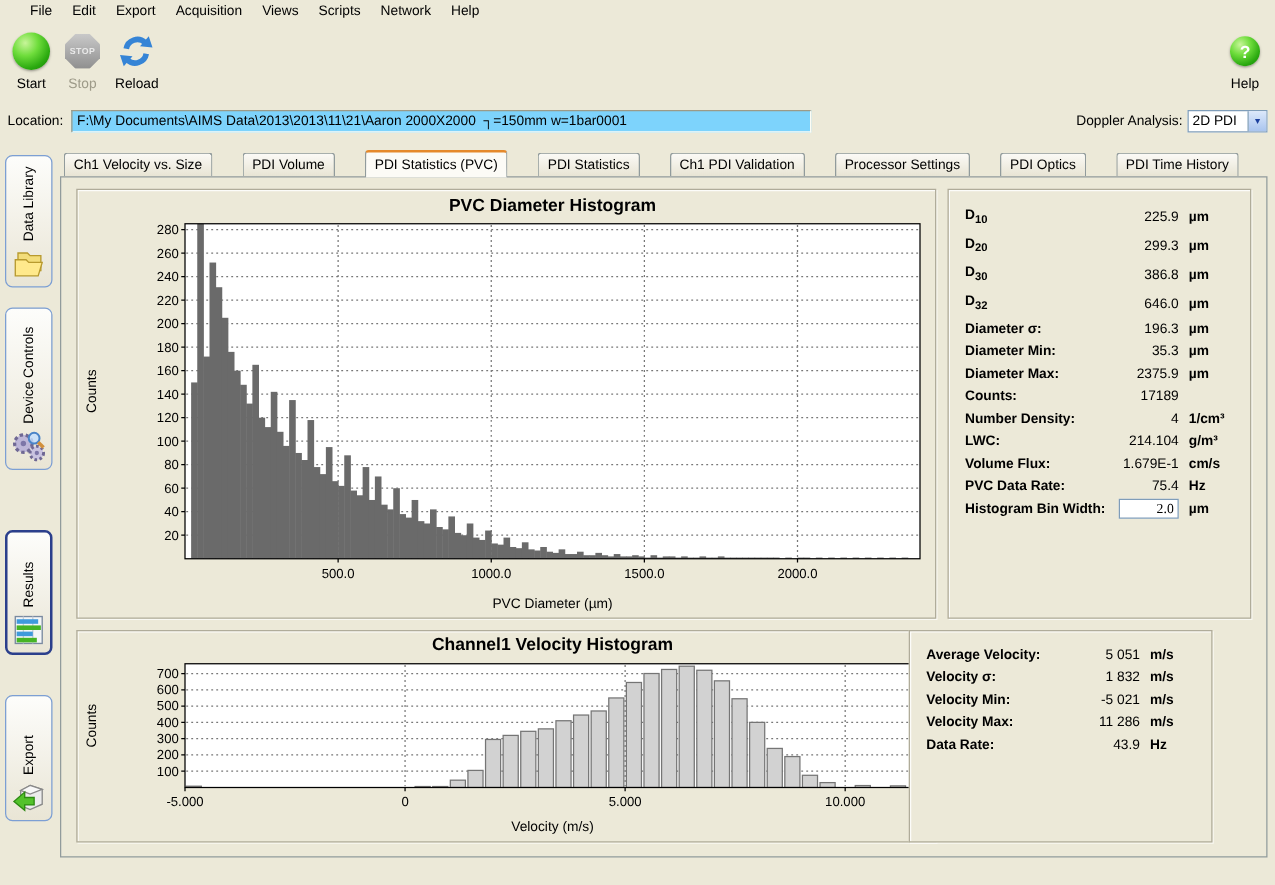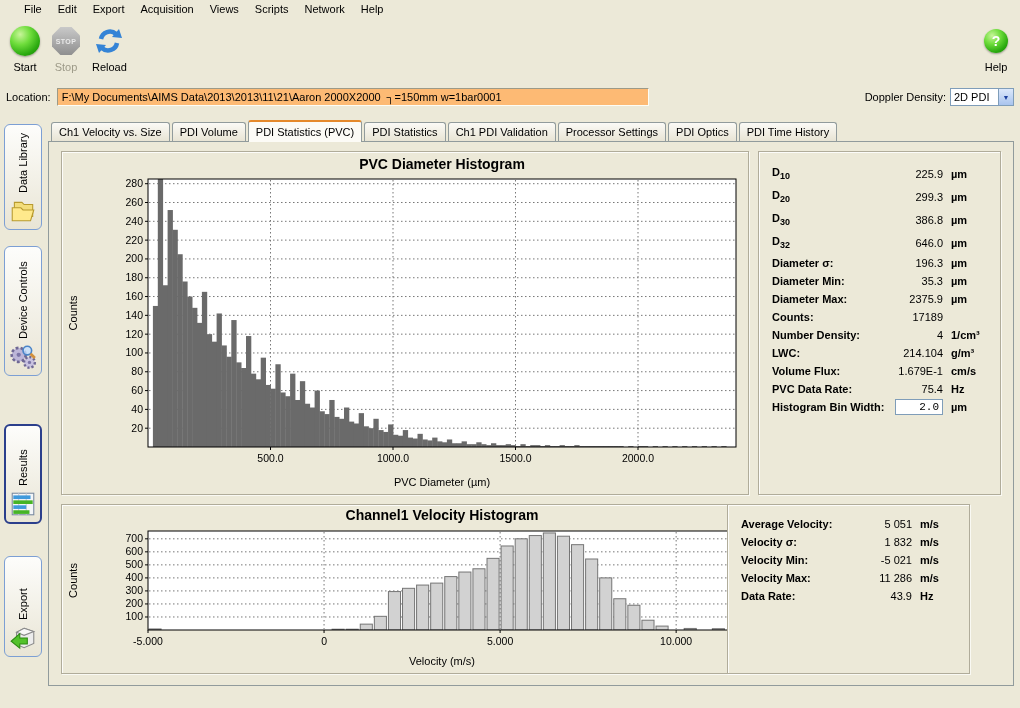--- a/index.html
+++ b/index.html
@@ -23,42 +23,42 @@
   .sphere.small{width:24px;height:24px;display:flex;align-items:center;justify-content:center;
           color:#fff;font-weight:bold;font-size:14px;}
   .octagon{width:28px;height:28px;display:flex;align-items:center;justify-content:center;
           clip-path:polygon(30% 0,70% 0,100% 30%,100% 70%,70% 100%,30% 100%,0 70%,0 30%);
           background:linear-gradient(180deg,#c9c9c9,#8f8f8f);color:#e9e9e9;font-size:7px;font-weight:bold;letter-spacing:.4px;}
   #toolbar .spacer{flex:1;}
 
   
   #locrow{position:absolute;left:0;top:84px;width:1020px;height:26px;display:flex;align-items:center;padding:0 6px;}
   #locrow .lab{margin-right:6px;}
-  .sunken{border:1px solid;border-color:#9c9a87 #fdfdf5 #fdfdf5 #9c9a87;background:#fdba74;height:18px;line-height:16px;
+  .sunken{border:1px solid;border-color:#9c9a87 #fdfdf5 #fdfdf5 #9c9a87;background:#7dd3fc;height:18px;line-height:16px;
           padding:0 4px;white-space:pre;overflow:hidden;}
   #location-field{width:592px;}
   #doprow{margin-left:auto;display:flex;align-items:center;}
   #doprow .lab{margin-right:4px;}
   .dropdown{width:64px;height:18px;background:#fff;border:1px solid #7f9db9;display:flex;align-items:center;cursor:default;}
   .dropdown .val{flex:1;padding-left:3px;}
   .dd-arrow{width:15px;height:16px;background:linear-gradient(180deg,#dce8fb,#a9c4ee);border-left:1px solid #7f9db9;
             display:flex;align-items:center;justify-content:center;color:#1b3f9e;font-size:7px;}
 
   
   #sidebar{position:absolute;left:0;top:110px;width:48px;height:576px;}
   .side-tab{position:absolute;left:4px;width:38px;border:1px solid #7c9fd4;border-radius:6px;
             background:linear-gradient(180deg,#fdfdfb,#e9e5d5);display:flex;flex-direction:column;
             align-items:center;justify-content:space-between;padding:8px 0 4px 0;cursor:default;}
   .side-tab.selected{border:2px solid #2b3f8c;}
   .side-tab .vtext{writing-mode:vertical-rl;transform:rotate(180deg);font-size:11px;color:#000;flex:1;
                    display:flex;align-items:center;}
   .side-tab .sicon{width:28px;height:28px;margin-top:4px;}
 
   
-  #tabstrip{position:absolute;left:48px;top:119px;width:966px;height:22px;display:flex;align-items:flex-end;padding-left:3px;}
+  #tabstrip{position:absolute;left:48px;top:119px;width:966px;height:22px;display:flex;align-items:flex-end;padding-left:3px;gap:22px;}
   .tab{height:19px;line-height:18px;padding:0 7px;margin-right:2px;border:1px solid #919b9c;border-bottom:none;
        border-radius:3px 3px 0 0;background:linear-gradient(180deg,#fbfaf6,#e8e4d4);cursor:default;white-space:nowrap;}
   .tab.active{position:relative;z-index:3;height:22px;line-height:20px;margin-bottom:-1px;
        background:#fcfbf6;border-top:2px solid #e5892b;}
 
   
   #panel{position:absolute;left:48px;top:141px;width:966px;height:545px;border:1px solid #919b9c;background:#ece9d8;}
   .groupbox{position:absolute;border:1px solid #b0ac9a;background:#ece9d8;
             box-shadow:inset 1px 1px 0 rgba(255,255,255,.85),1px 1px 0 rgba(255,255,255,.7);}
   #gb-chart0{left:12px;top:9px;width:688px;height:344px;}
@@ -68,21 +68,21 @@
   svg.chart{display:block;}
 
   
   .stat-row{display:flex;align-items:center;height:18px;}
   .stat-row.drow{height:23px;}
   .stat-label{font-weight:bold;}
   .stat-label sub{font-size:9px;}
   .stat-value{margin-left:auto;text-align:right;min-width:58px;}
   .stat-unit{width:44px;padding-left:8px;font-weight:bold;}
   .bin-input{margin-left:auto;width:48px;height:16px;border:1px solid #7f9db9;background:#fff;
-             font-family:Liberation Mono, monospace;font-size:11px;text-align:right;padding:0 3px;}
+             font-family:Liberation Serif, serif;font-size:11px;text-align:right;padding:0 3px;}
 
   
   #statusbar{position:absolute;left:0;top:688px;width:1020px;height:20px;border-top:1px solid #c7c4b2;
              box-shadow:inset 0 1px 0 #fff;display:flex;align-items:center;padding-left:5px;}
 </style>
 </head>
 <body>
 
 <div id="app">
 
@@ -131,21 +131,21 @@
           </div>
         </div>
       <div class="tlabel">Help</div>
     </div>
   </div>
 
   <div id="locrow">
     <span class="lab">Location:</span>
     <div class="sunken" id="location-field">F:\My Documents\AIMS Data\2013\2013\11\21\Aaron 2000X2000  ┐=150mm w=1bar0001</div>
     <div id="doprow">
-      <span class="lab">Doppler Density:</span>
+      <span class="lab">Doppler Analysis:</span>
       <div class="dropdown">
         <span class="val">2D PDI</span>
         <div class="dd-arrow">▼</div>
       </div>
     </div>
   </div>
 
   <div id="sidebar">
       <div class="side-tab" style="top: 14px; height: 106px;">
         <span class="vtext">Data Library</span>

